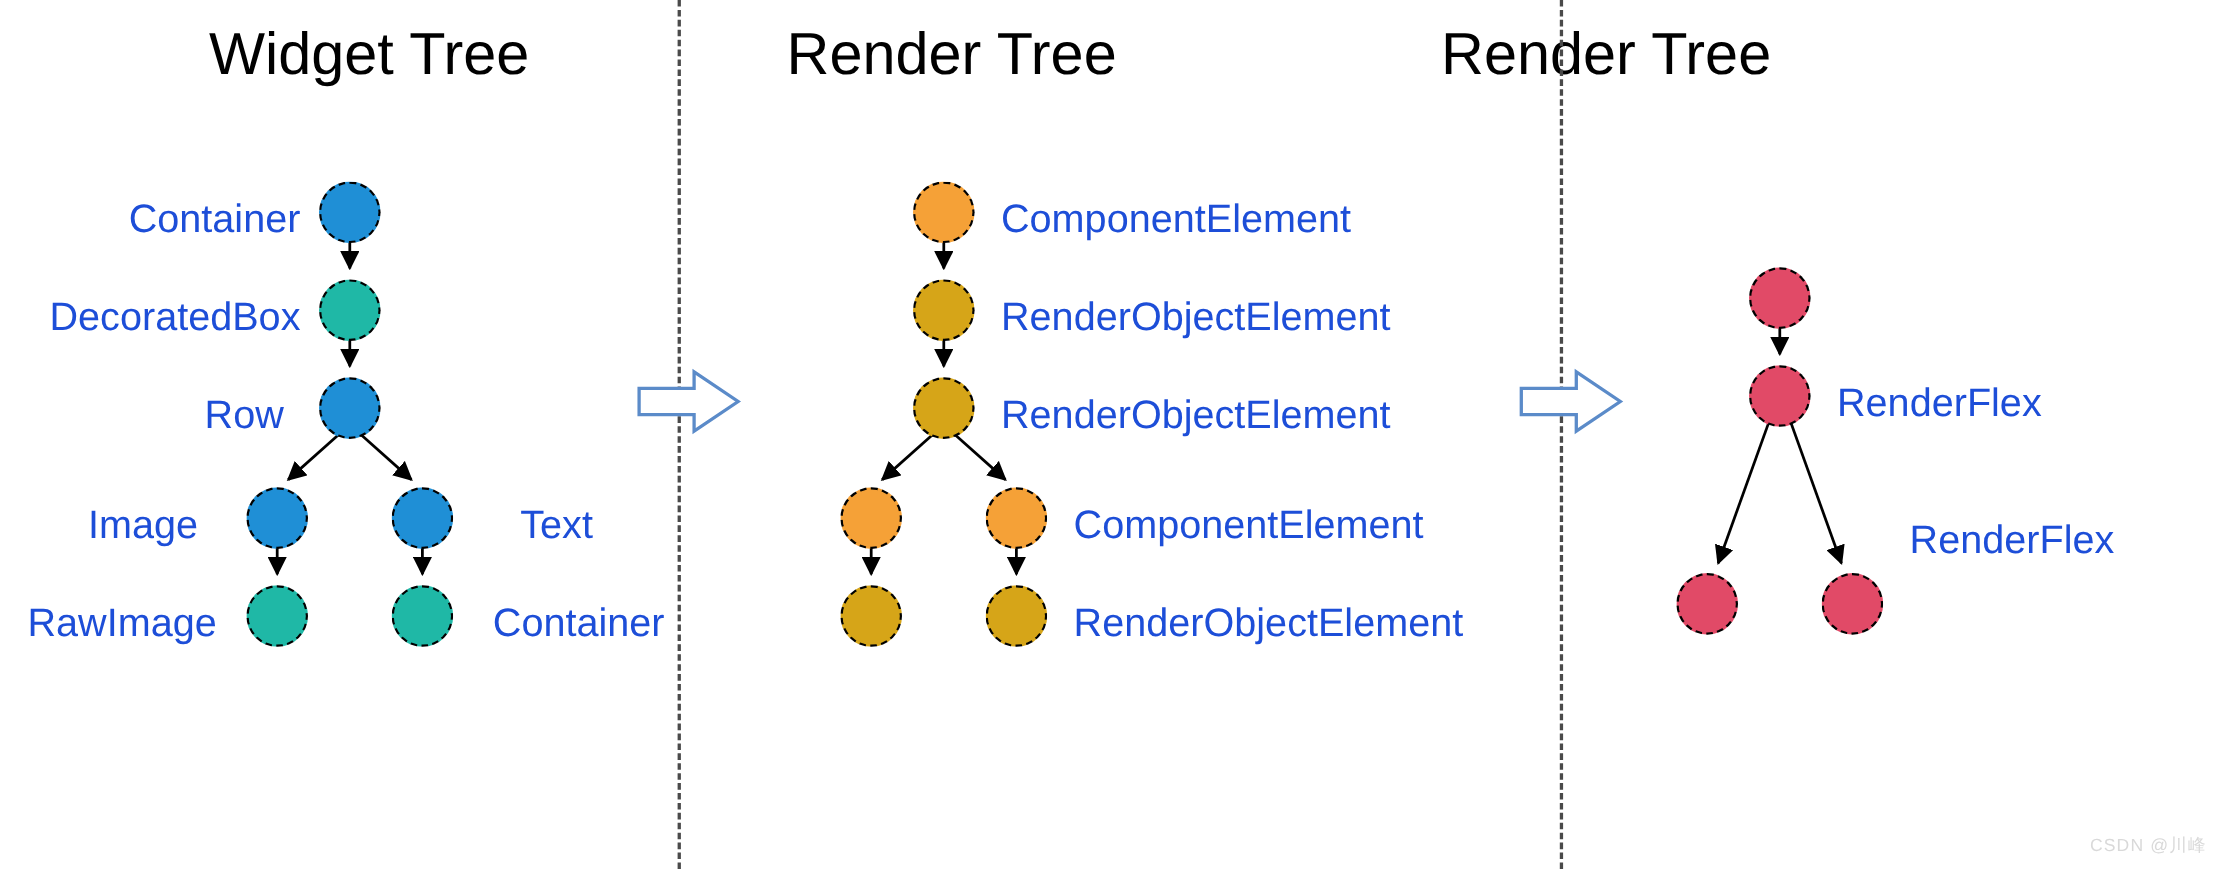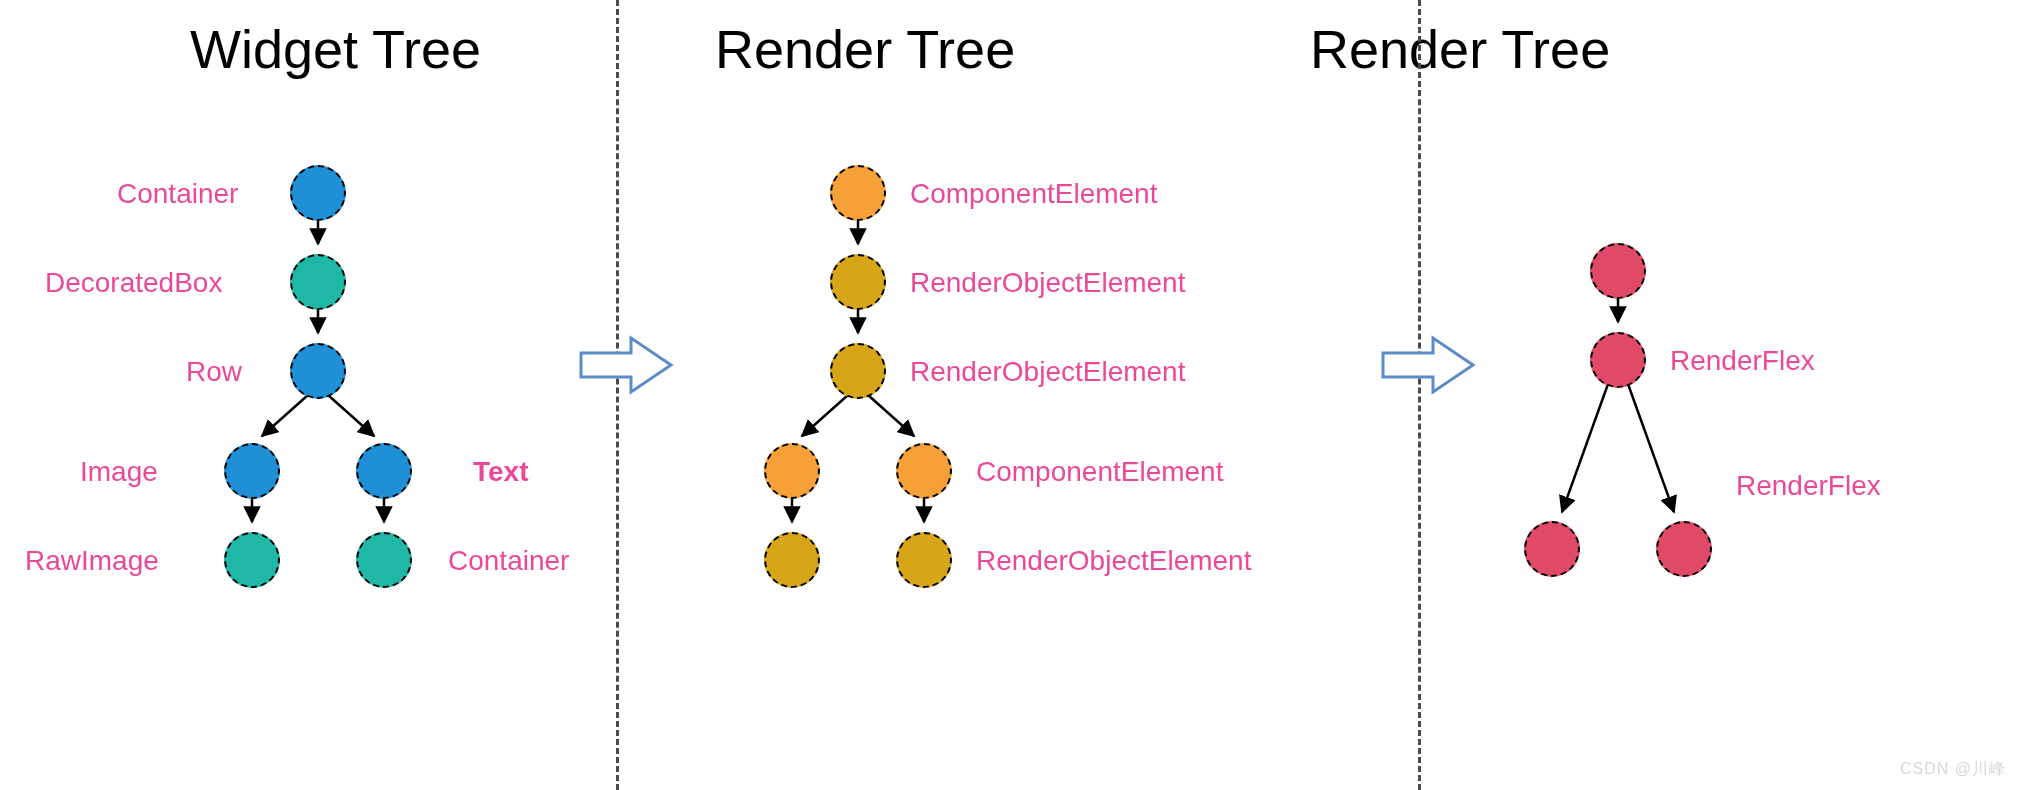--- a/index.html
+++ b/index.html
@@ -1,18 +1,18 @@
 <!DOCTYPE html>
 <html><head>
 <meta charset="utf-8">
 <style>
   html,body{margin:0;padding:0;background:#fff;font-family:"Segoe UI","Helvetica Neue",Arial,sans-serif;}
   .stage{position:relative;width:2018px;height:790px;}
   .title{position:absolute;font-size:54px;color:#000;font-weight:400;white-space:nowrap;}
-  .label{position:absolute;font-size:28px;color:#ec4899;white-space:nowrap;}
+  .label{position:absolute;font-size:36px;color:#1d4ed8;white-space:nowrap;}
   .node{position:absolute;width:56px;height:56px;border-radius:50%;border:2px dashed #000;box-sizing:border-box;}
   .divider{position:absolute;top:0;height:790px;border-left:3px dashed #4a4a4a;}
   .big-arrow{position:absolute;}
   .watermark{position:absolute;right:12px;bottom:10px;font-size:16px;color:#d9d9d9;letter-spacing:1px;margin-left:48px;}
   svg.edges{position:absolute;left:0;top:0;}
 </style>
 </head>
 <body>
 
 <div class="stage">
@@ -43,21 +43,21 @@
   <div class="node" style="left: 290px; top: 343px; background: rgb(31, 143, 214);"></div>
   <div class="node" style="left: 224px; top: 443px; background: rgb(31, 143, 214);"></div>
   <div class="node" style="left: 356px; top: 443px; background: rgb(31, 143, 214);"></div>
   <div class="node" style="left: 224px; top: 532px; background: rgb(31, 184, 166);"></div>
   <div class="node" style="left: 356px; top: 532px; background: rgb(31, 184, 166);"></div>
 
   <div class="label" style="left:117px;top:178px;">Container</div>
   <div class="label" style="left:45px;top:267px;">DecoratedBox</div>
   <div class="label" style="left:186px;top:356px;">Row</div>
   <div class="label" style="left:80px;top:456px;">Image</div>
-  <div class="label" style="left:473px;top:456px;font-weight:bold;">Text</div>
+  <div class="label" style="left:473px;top:456px;">Text</div>
   <div class="label" style="left:25px;top:545px;">RawImage</div>
   <div class="label" style="left:448px;top:545px;">Container</div>
 
   <svg class="big-arrow" width="100" height="70" style="left:576px;top:330px;">
     <path d="M5 23 L55 23 L55 8 L95 35 L55 62 L55 47 L5 47 Z" fill="#fff" stroke="#5b8bc9" stroke-width="3"></path>
   </svg>
 
   <svg class="edges" width="760" height="790" style="left:660px;">
     <defs>
       <marker id="ah2" viewBox="0 0 10 10" refX="9" refY="5" markerWidth="7" markerHeight="7" orient="auto-start-reverse">

